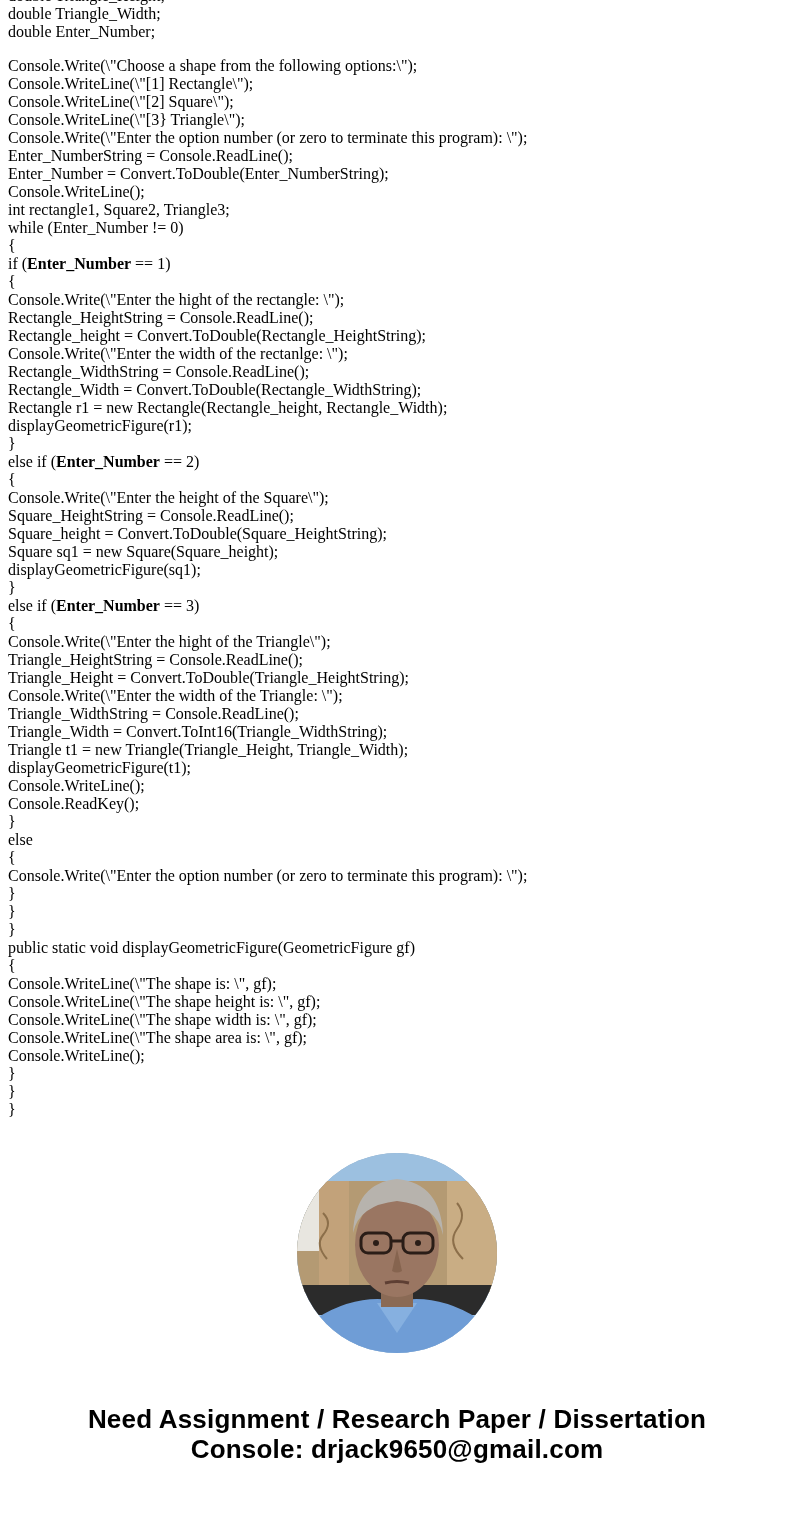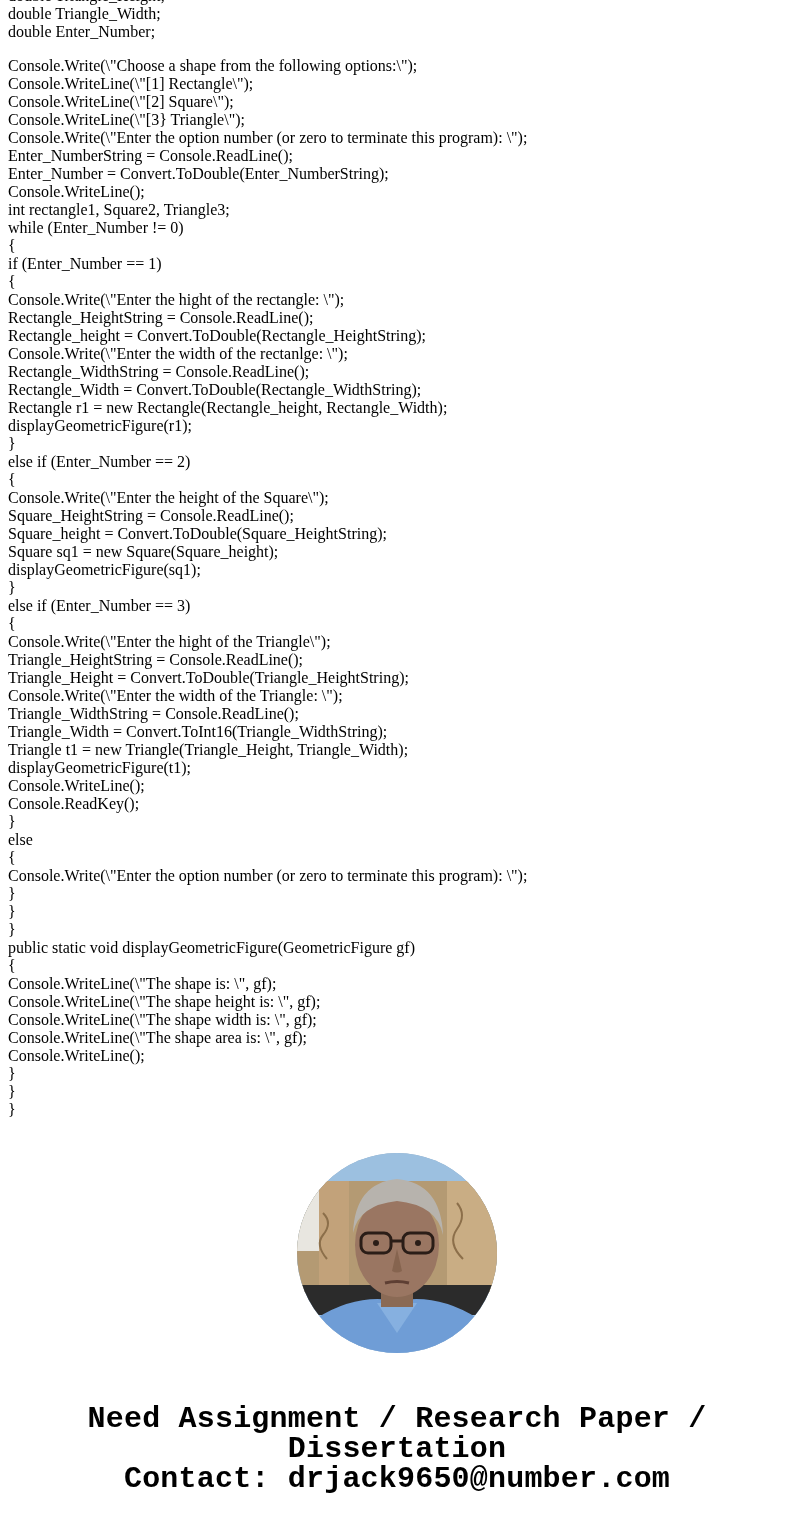--- a/index.html
+++ b/index.html
@@ -27,21 +27,21 @@
       white-space: pre;
     }
     .code-line {
       display: block;
       height: 18px;
     }
     .code-line.gap {
       height: 16px;
     }
     .code-line b {
-      font-weight: normal;
+      font-weight: bold;
       text-align: right;
     }
     .avatar {
       position: absolute;
       left: 297px;
       top: 1153px;
       width: 200px;
       height: 200px;
       border-radius: 50%;
       overflow: hidden;
@@ -51,23 +51,23 @@
       display: block;
       width: 200px;
       height: 200px;
     }
     .promo {
       position: absolute;
       left: 0;
       top: 1404px;
       width: 794px;
       text-align: center;
-      font-family: Liberation Mono, monospace;
+      font-family: Liberation Sans, sans-serif;
       font-weight: bold;
-      font-size: 30px;
+      font-size: 26px;
       line-height: 30px;
       color: #000000;
       letter-spacing: 0.2px;
     }
     .promo span {
       display: block;
     }
   </style>
 </head>
 <body>
@@ -107,16 +107,16 @@
       <circle cx="121" cy="90" r="3" fill="#2a1d17"></circle>
 
       <path d="M100 96 L95 118 Q100 121 105 118 Z" fill="#86644f"></path>
 
       <path d="M88 130 Q100 127 112 130" stroke="#5e3f33" stroke-width="3" fill="none"></path>
     </svg>
   </div>
 
   <div class="promo">
     <span>Need Assignment / Research Paper / Dissertation</span>
-    <span>Contact: drjack9650@number.com</span>
+    <span>Console: drjack9650@gmail.com</span>
   </div>
 
 </div>
 
 </body></html>

